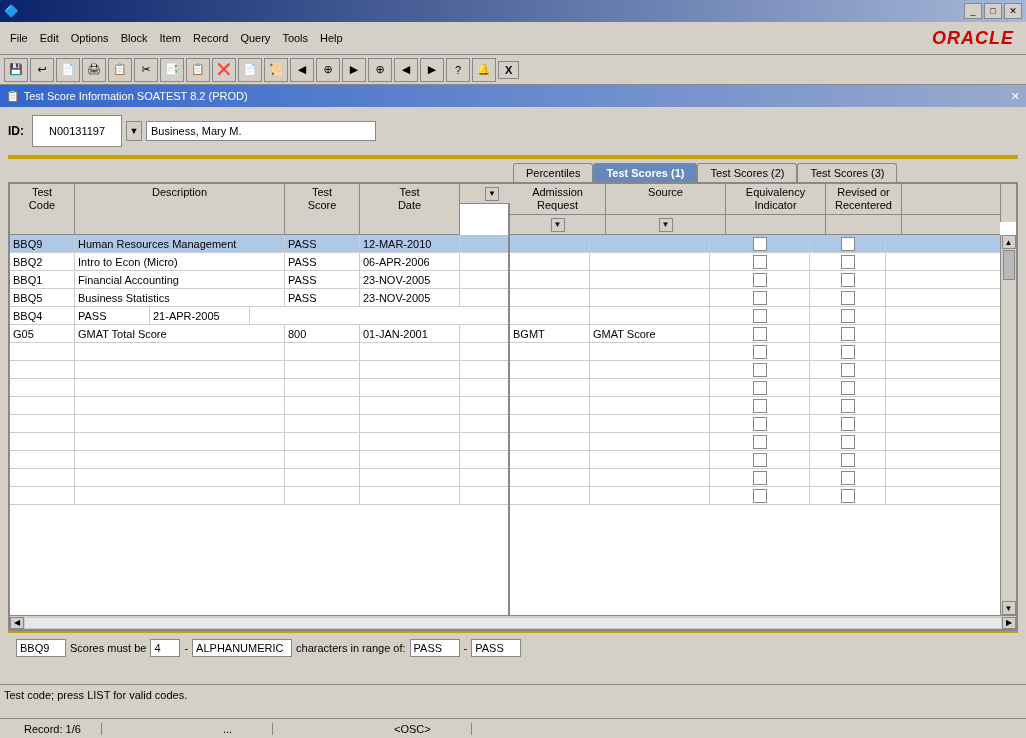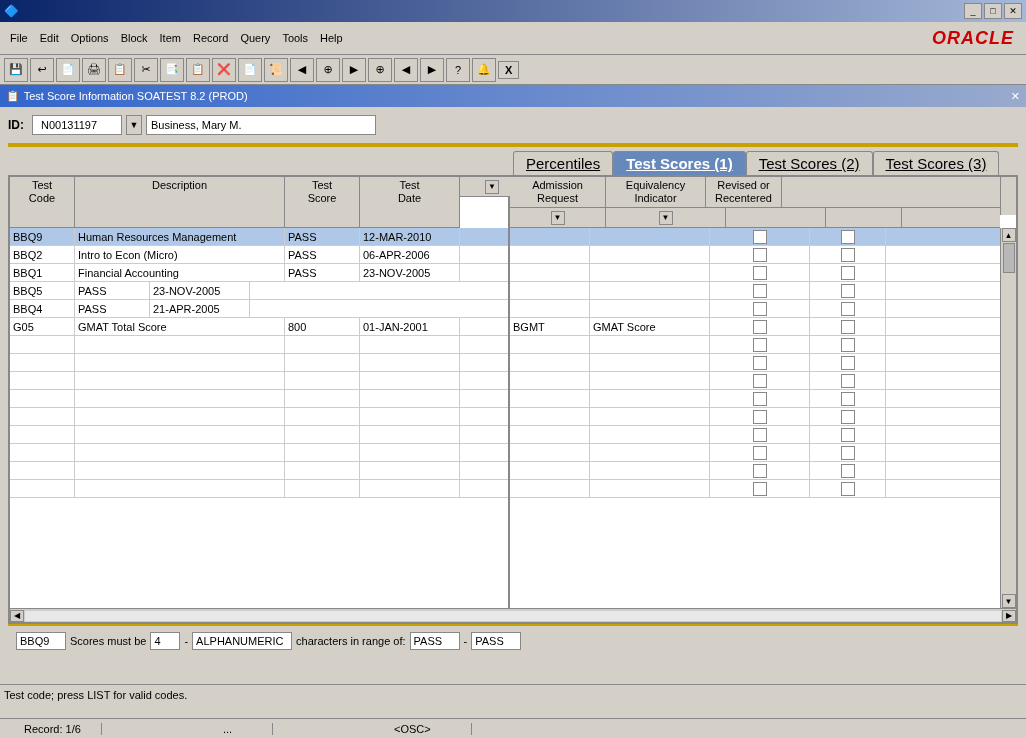--- a/index.html
+++ b/index.html
@@ -91,43 +91,42 @@
 
     
     .id-row {
       display: flex;
       align-items: center;
       margin-bottom: 8px;
       gap: 4px;
     }
     .id-label { font-weight: bold; font-size: 12px; margin-right: 4px; }
     .id-field {
-      border: 1px solid #888; background: white; padding: 2px 8px;
-      font-size: 11px; width: 90px; height: 20px;
+      border: 1px solid #888; background: white; padding: 2px 16px;
+      font-size: 11px; width: 90px; height: 32px;
     }
     .dropdown-arrow-btn {
       width: 16px; height: 20px; background: #d4d0c8; border: 1px solid #888;
       cursor: pointer; display: flex; align-items: center; justify-content: center; font-size: 9px;
     }
     .name-field {
       border: 1px solid #888; background: white; padding: 2px 4px;
       font-size: 11px; width: 230px; height: 20px;
     }
 
     
     .gold-bar {
       height: 4px;
       background: #c8a000;
       margin-bottom: 4px;
     }
     .tab {
       padding: 3px 12px; border: 1px solid #888; border-bottom: none;
-      background: #d4d0c8; cursor: pointer; font-size: 15px;
+      background: #d4d0c8; cursor: pointer; font-size: 11px;
       border-radius: 3px 3px 0 0;
-      text-decoration: underline;
     }
     .tab.active {
       background: #6688bb; color: white; font-weight: bold;
     }
     .tab.inactive { background: #d4d0c8; color: #000; }
 
     .dropdown-small {
       width: 14px; height: 14px; background: #d4d0c8; border: 1px solid #888;
       cursor: pointer; font-size: 8px; display: inline-flex; align-items: center; justify-content: center;
     }
@@ -372,20 +371,21 @@
           <div class="sh ch-desc"></div>
           <div class="sh ch-tscore"></div>
           <div class="sh ch-tdate">
             <button class="calendar-icon">📅</button>
           </div>
         </div>
       </div>
       <div class="right-section" style="display:flex; flex-direction:column;">
         <div class="col-header-row">
           <div class="ch ch-adm">Admission<br>Request</div>
+          <div class="ch ch-src">Source</div>
           <div class="ch ch-equiv">Equivalency<br>Indicator</div>
           <div class="ch ch-rev">Revised or<br>Recentered</div>
         </div>
         <div class="sub-row">
           <div class="sh ch-adm">
             <button class="dropdown-small">▼</button>
           </div>
           <div class="sh ch-src">
             <button class="dropdown-small">▼</button>
           </div>
@@ -415,20 +415,21 @@
 
         <div class="dr">
           <div class="dc dc-code">BBQ1</div>
           <div class="dc dc-desc">Financial Accounting</div>
           <div class="dc dc-tscore">PASS</div>
           <div class="dc dc-tdate">23-NOV-2005</div>
         </div>
 
         <div class="dr">
           <div class="dc dc-code">BBQ5</div>
+          <div class="dc dc-desc">Business Statistics</div>
           <div class="dc dc-tscore">PASS</div>
           <div class="dc dc-tdate">23-NOV-2005</div>
         </div>
 
         <div class="dr">
           <div class="dc dc-code">BBQ4</div>
           <div class="dc dc-tscore">PASS</div>
           <div class="dc dc-tdate">21-APR-2005</div>
         </div>
 

